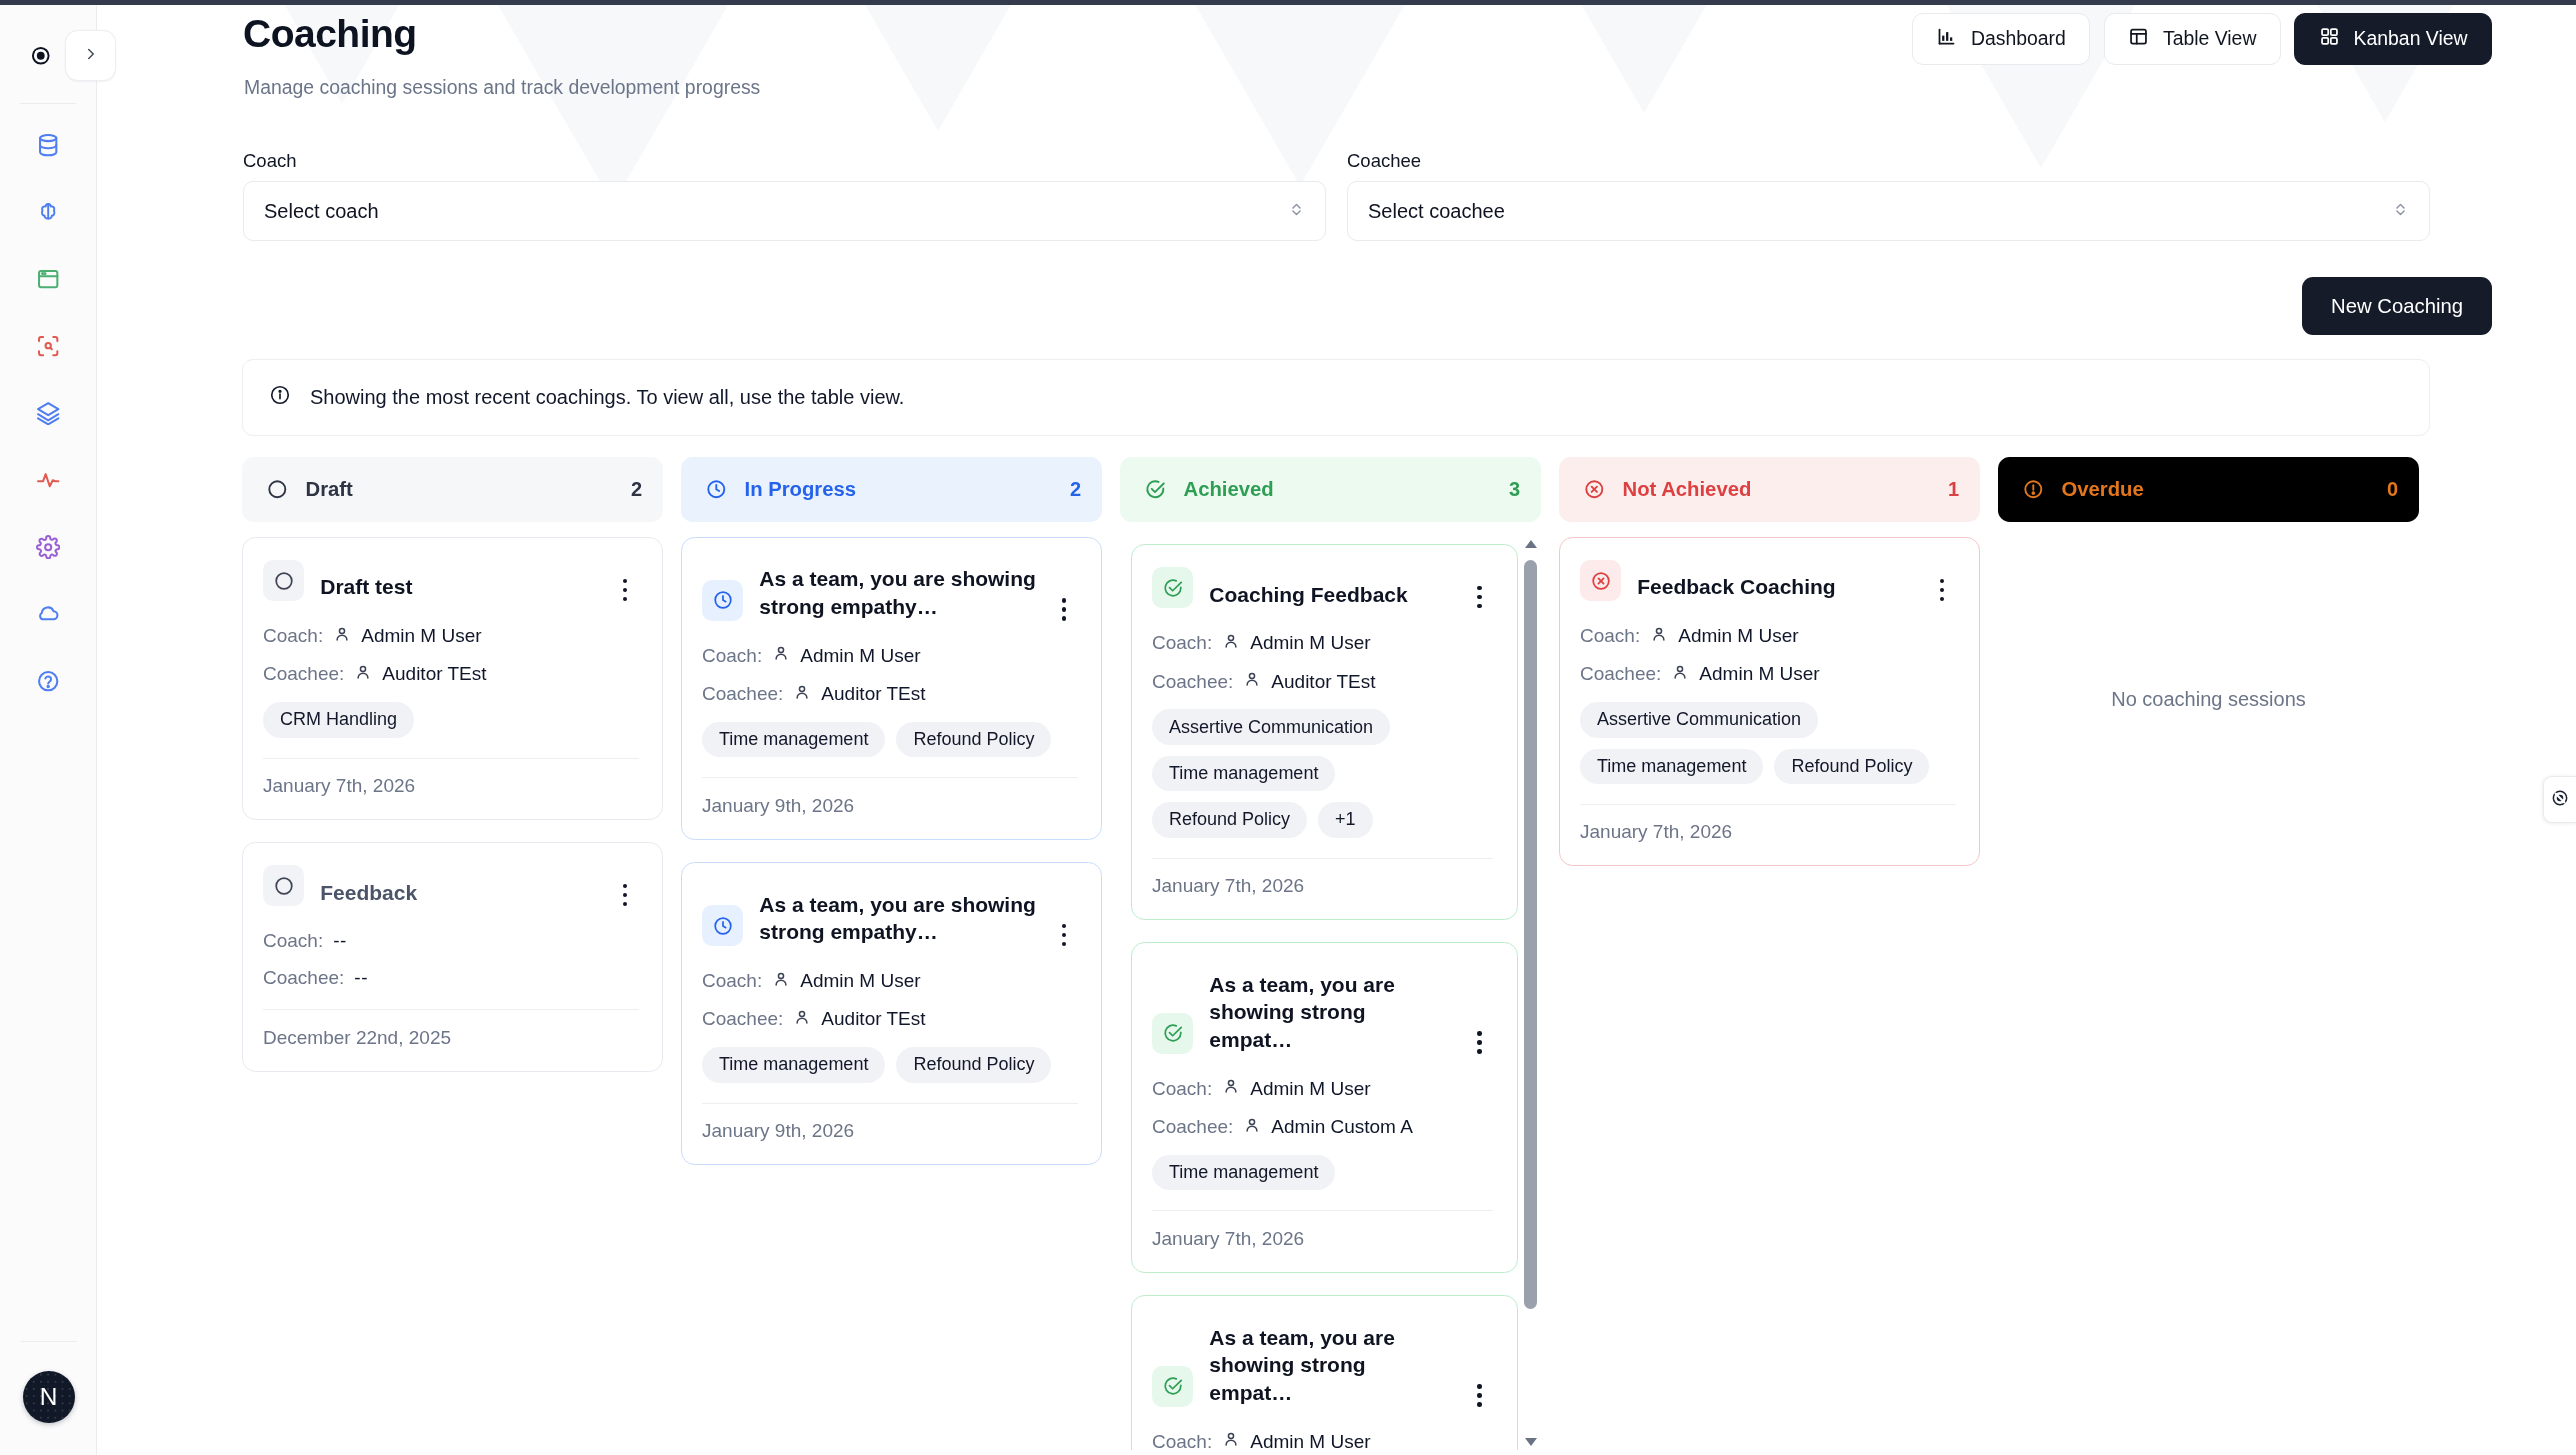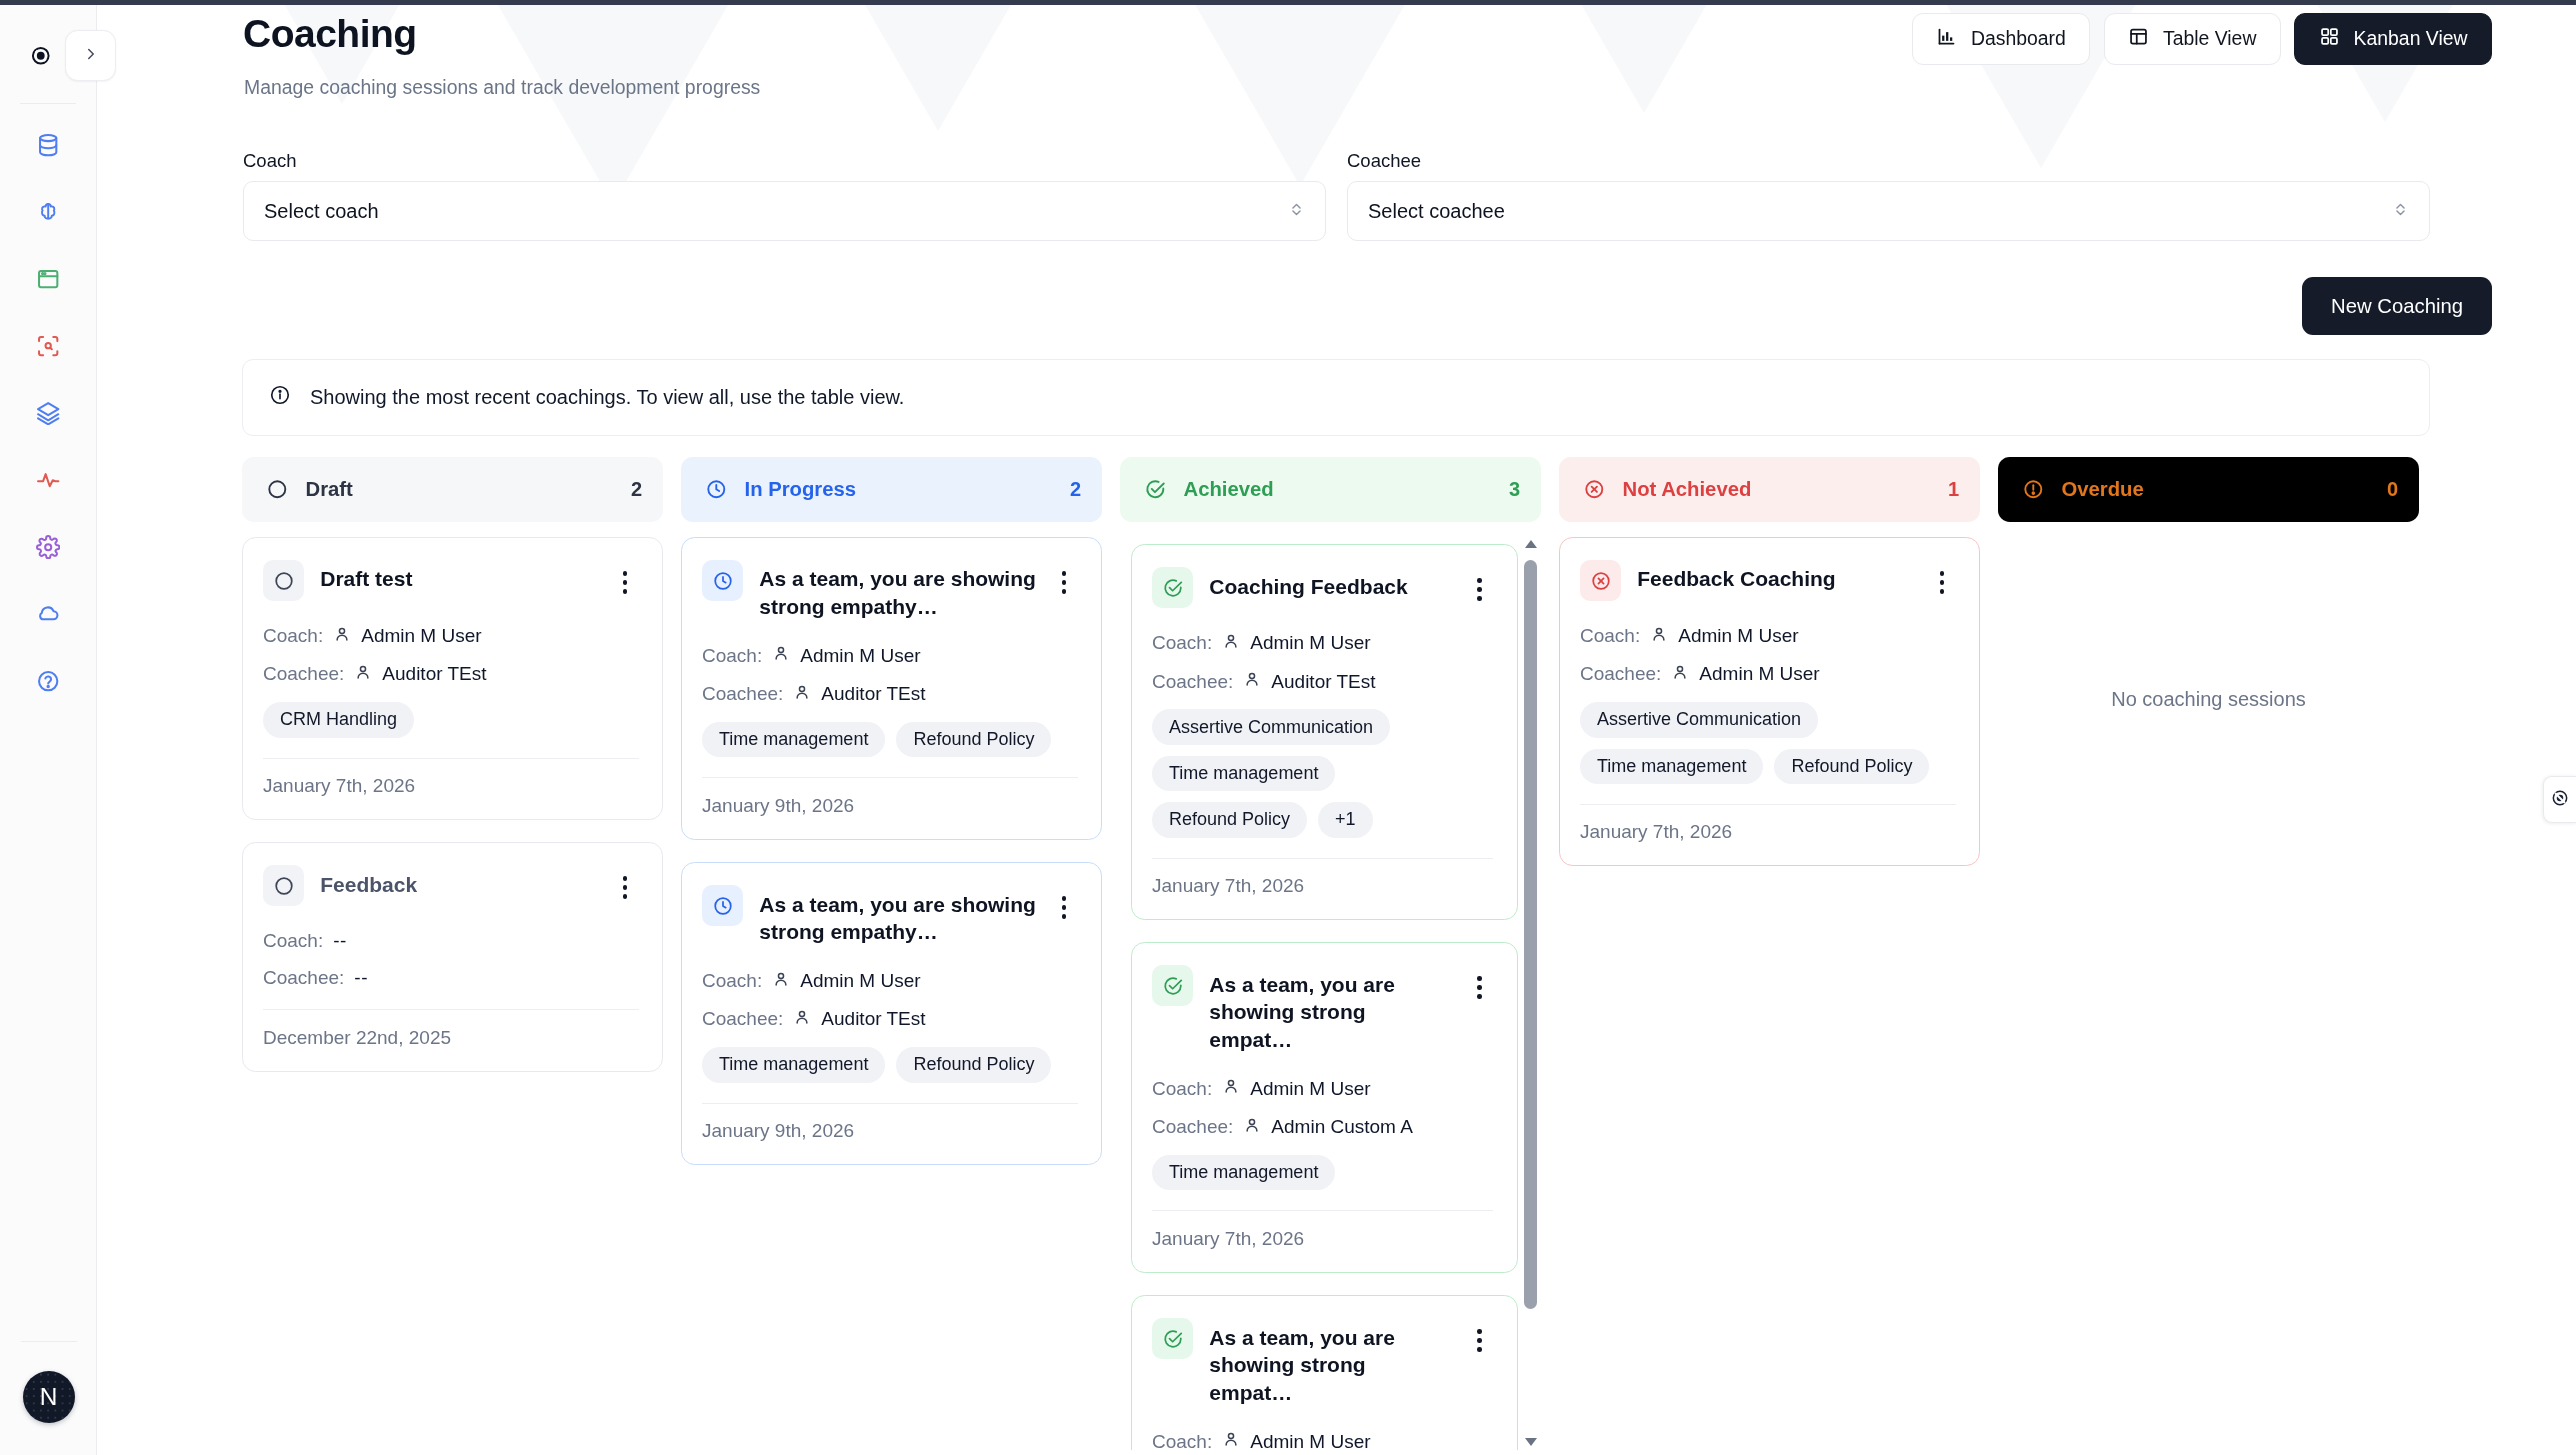--- a/index.html
+++ b/index.html
@@ -138,21 +138,21 @@
   .cards { display:flex; flex-direction: column; gap: 22px; }
   .cards.inset { padding: 7.2px 23.5px 0 11px; }
 
   .card {
     background: #fff; border: 0.9px solid #e7e9ee; border-radius: 13.6px;
     padding: 22.6px 23.5px 22px 20px; position: relative;
   }
   .card.blue { border-color: #c8ddfb; }
   .card.green { border-color: #bdeccb; }
   .card.red { border-color: #f4c6c6; }
-  .card-top { display:flex; align-items:flex-start; gap: 12.7px; }
+  .card-top { display:flex; align-items:flex-end; gap: 12.7px; }
   .badge-ic {
     width: 41px; height: 41px; border-radius: 10px;
     display:flex; align-items:center; justify-content:center; flex: 0 0 41px;
   }
   .badge-ic.gray { background: #f2f3f6; }
   .badge-ic.blue { background: #e7f0fe; }
   .badge-ic.green { background: #e6f8ec; }
   .badge-ic.red { background: #fdeaea; }
   .card-title {
     flex: 1; font-size: 21px; font-weight: bold; color: #0f1422;

